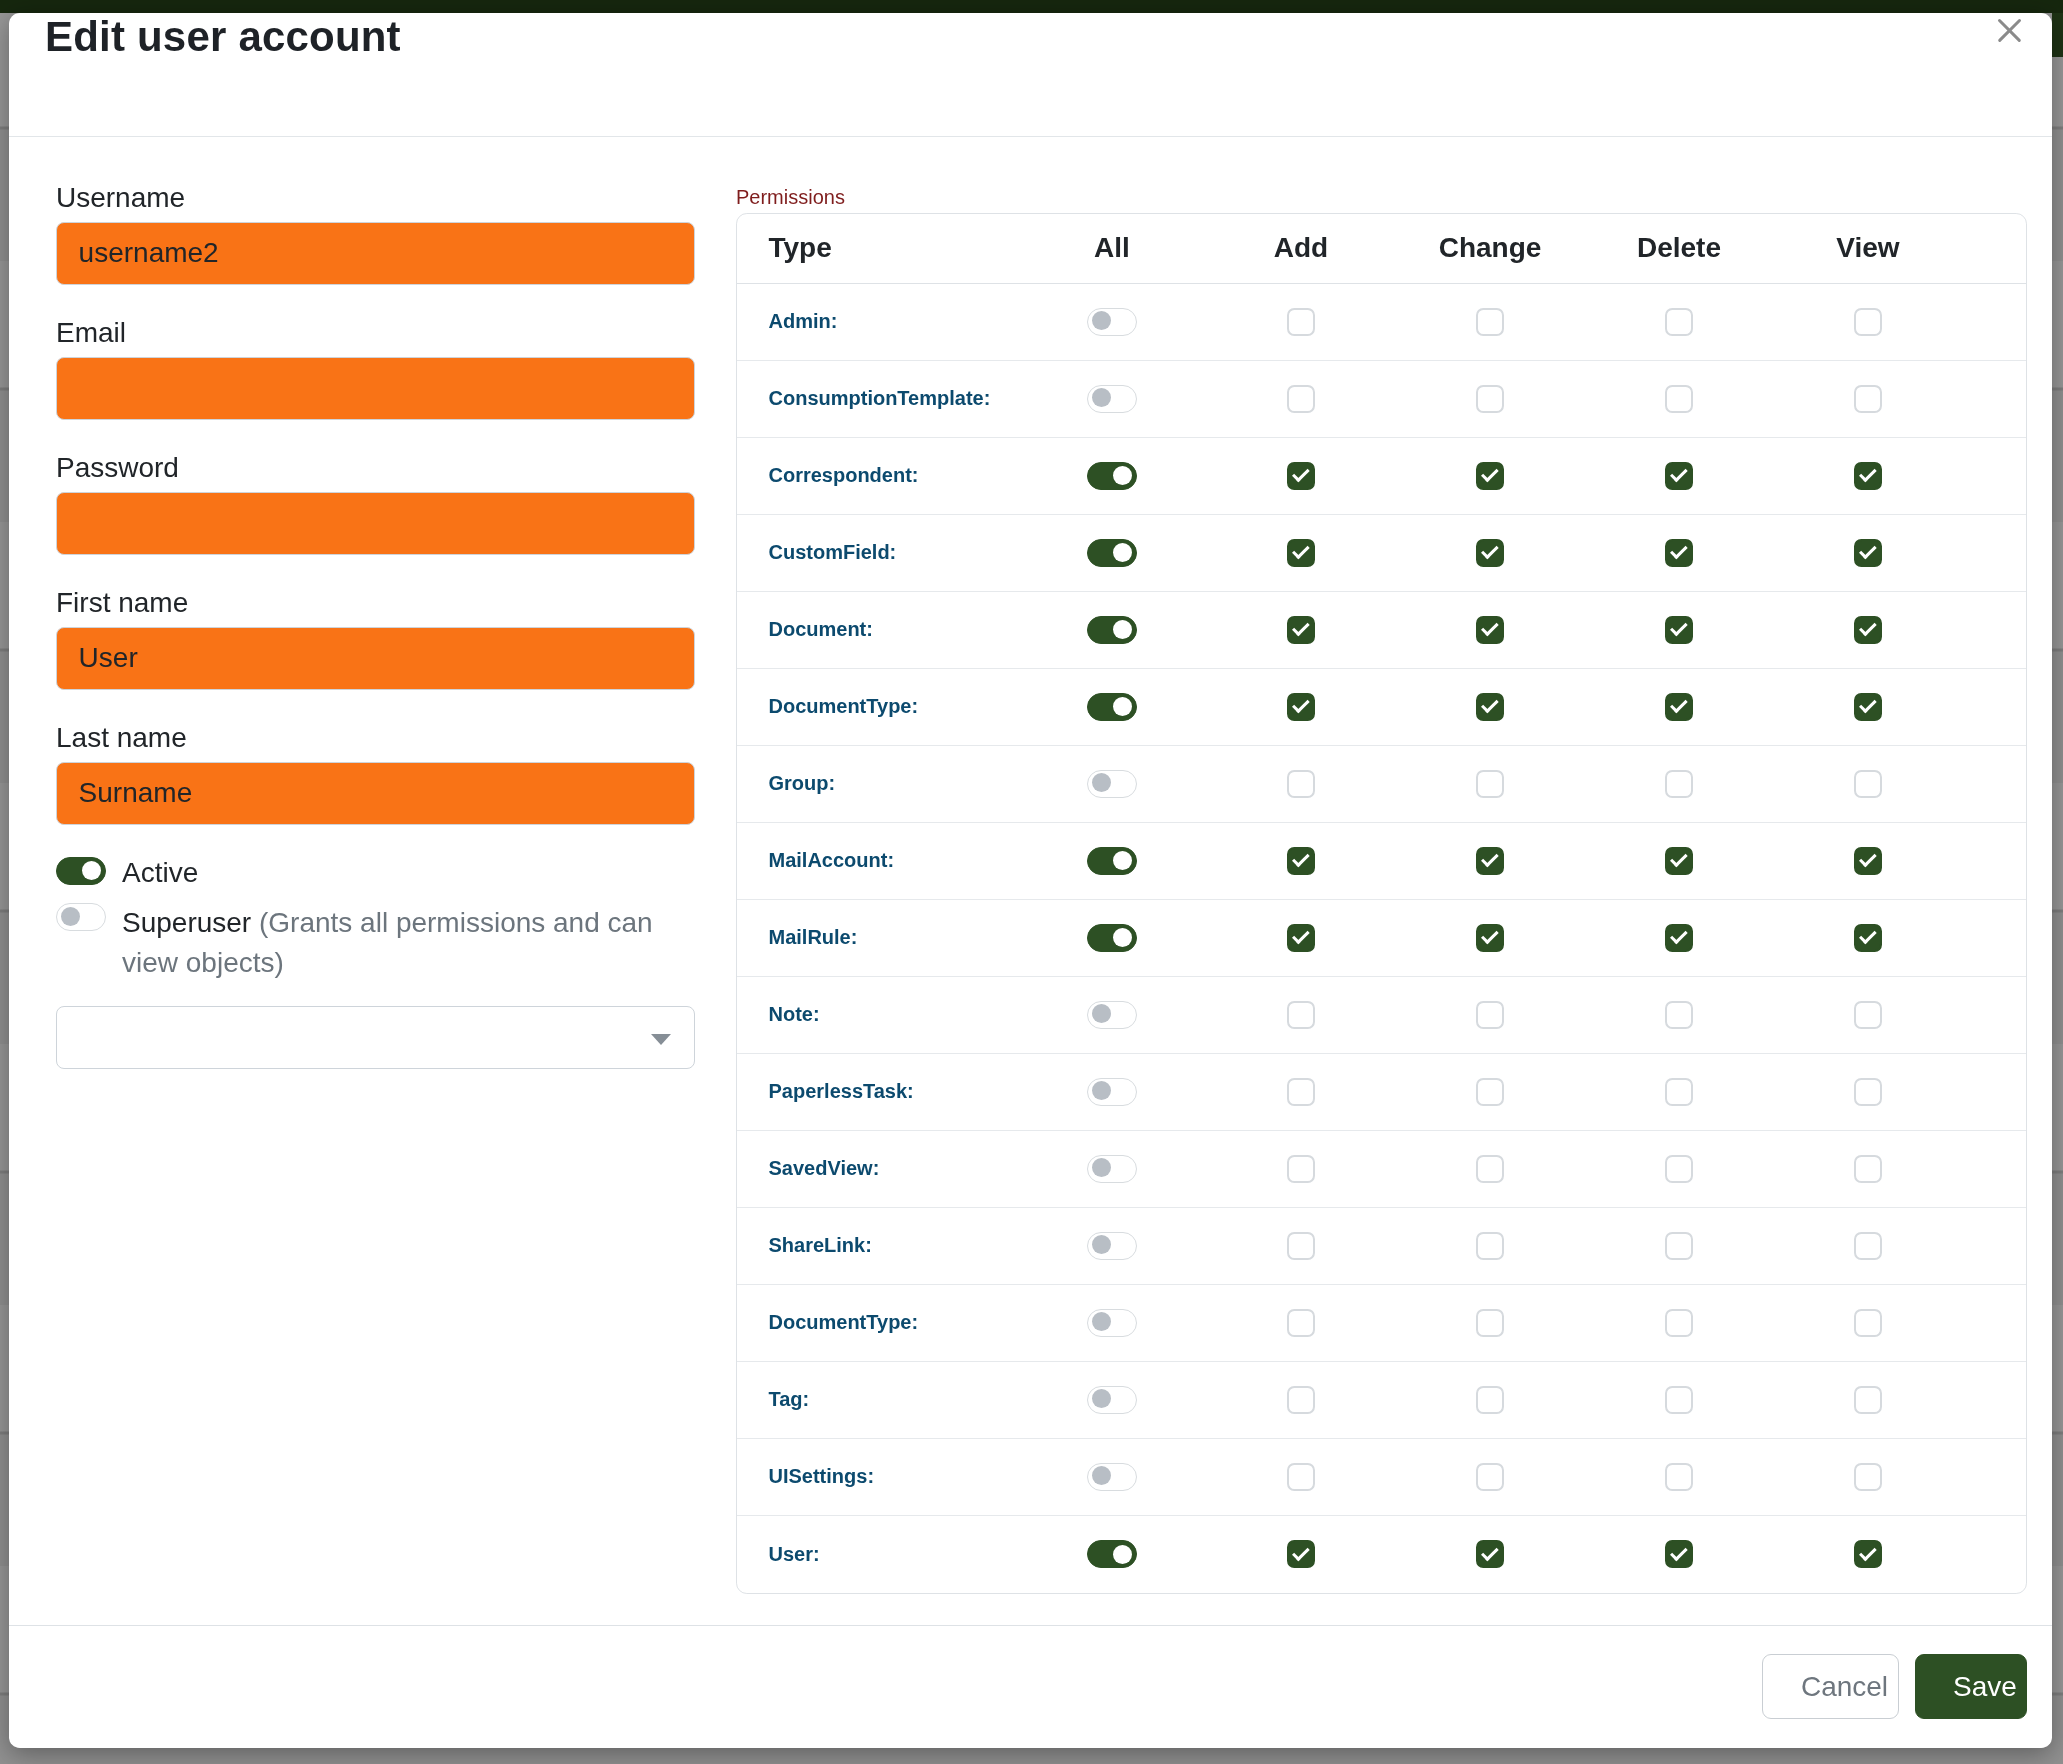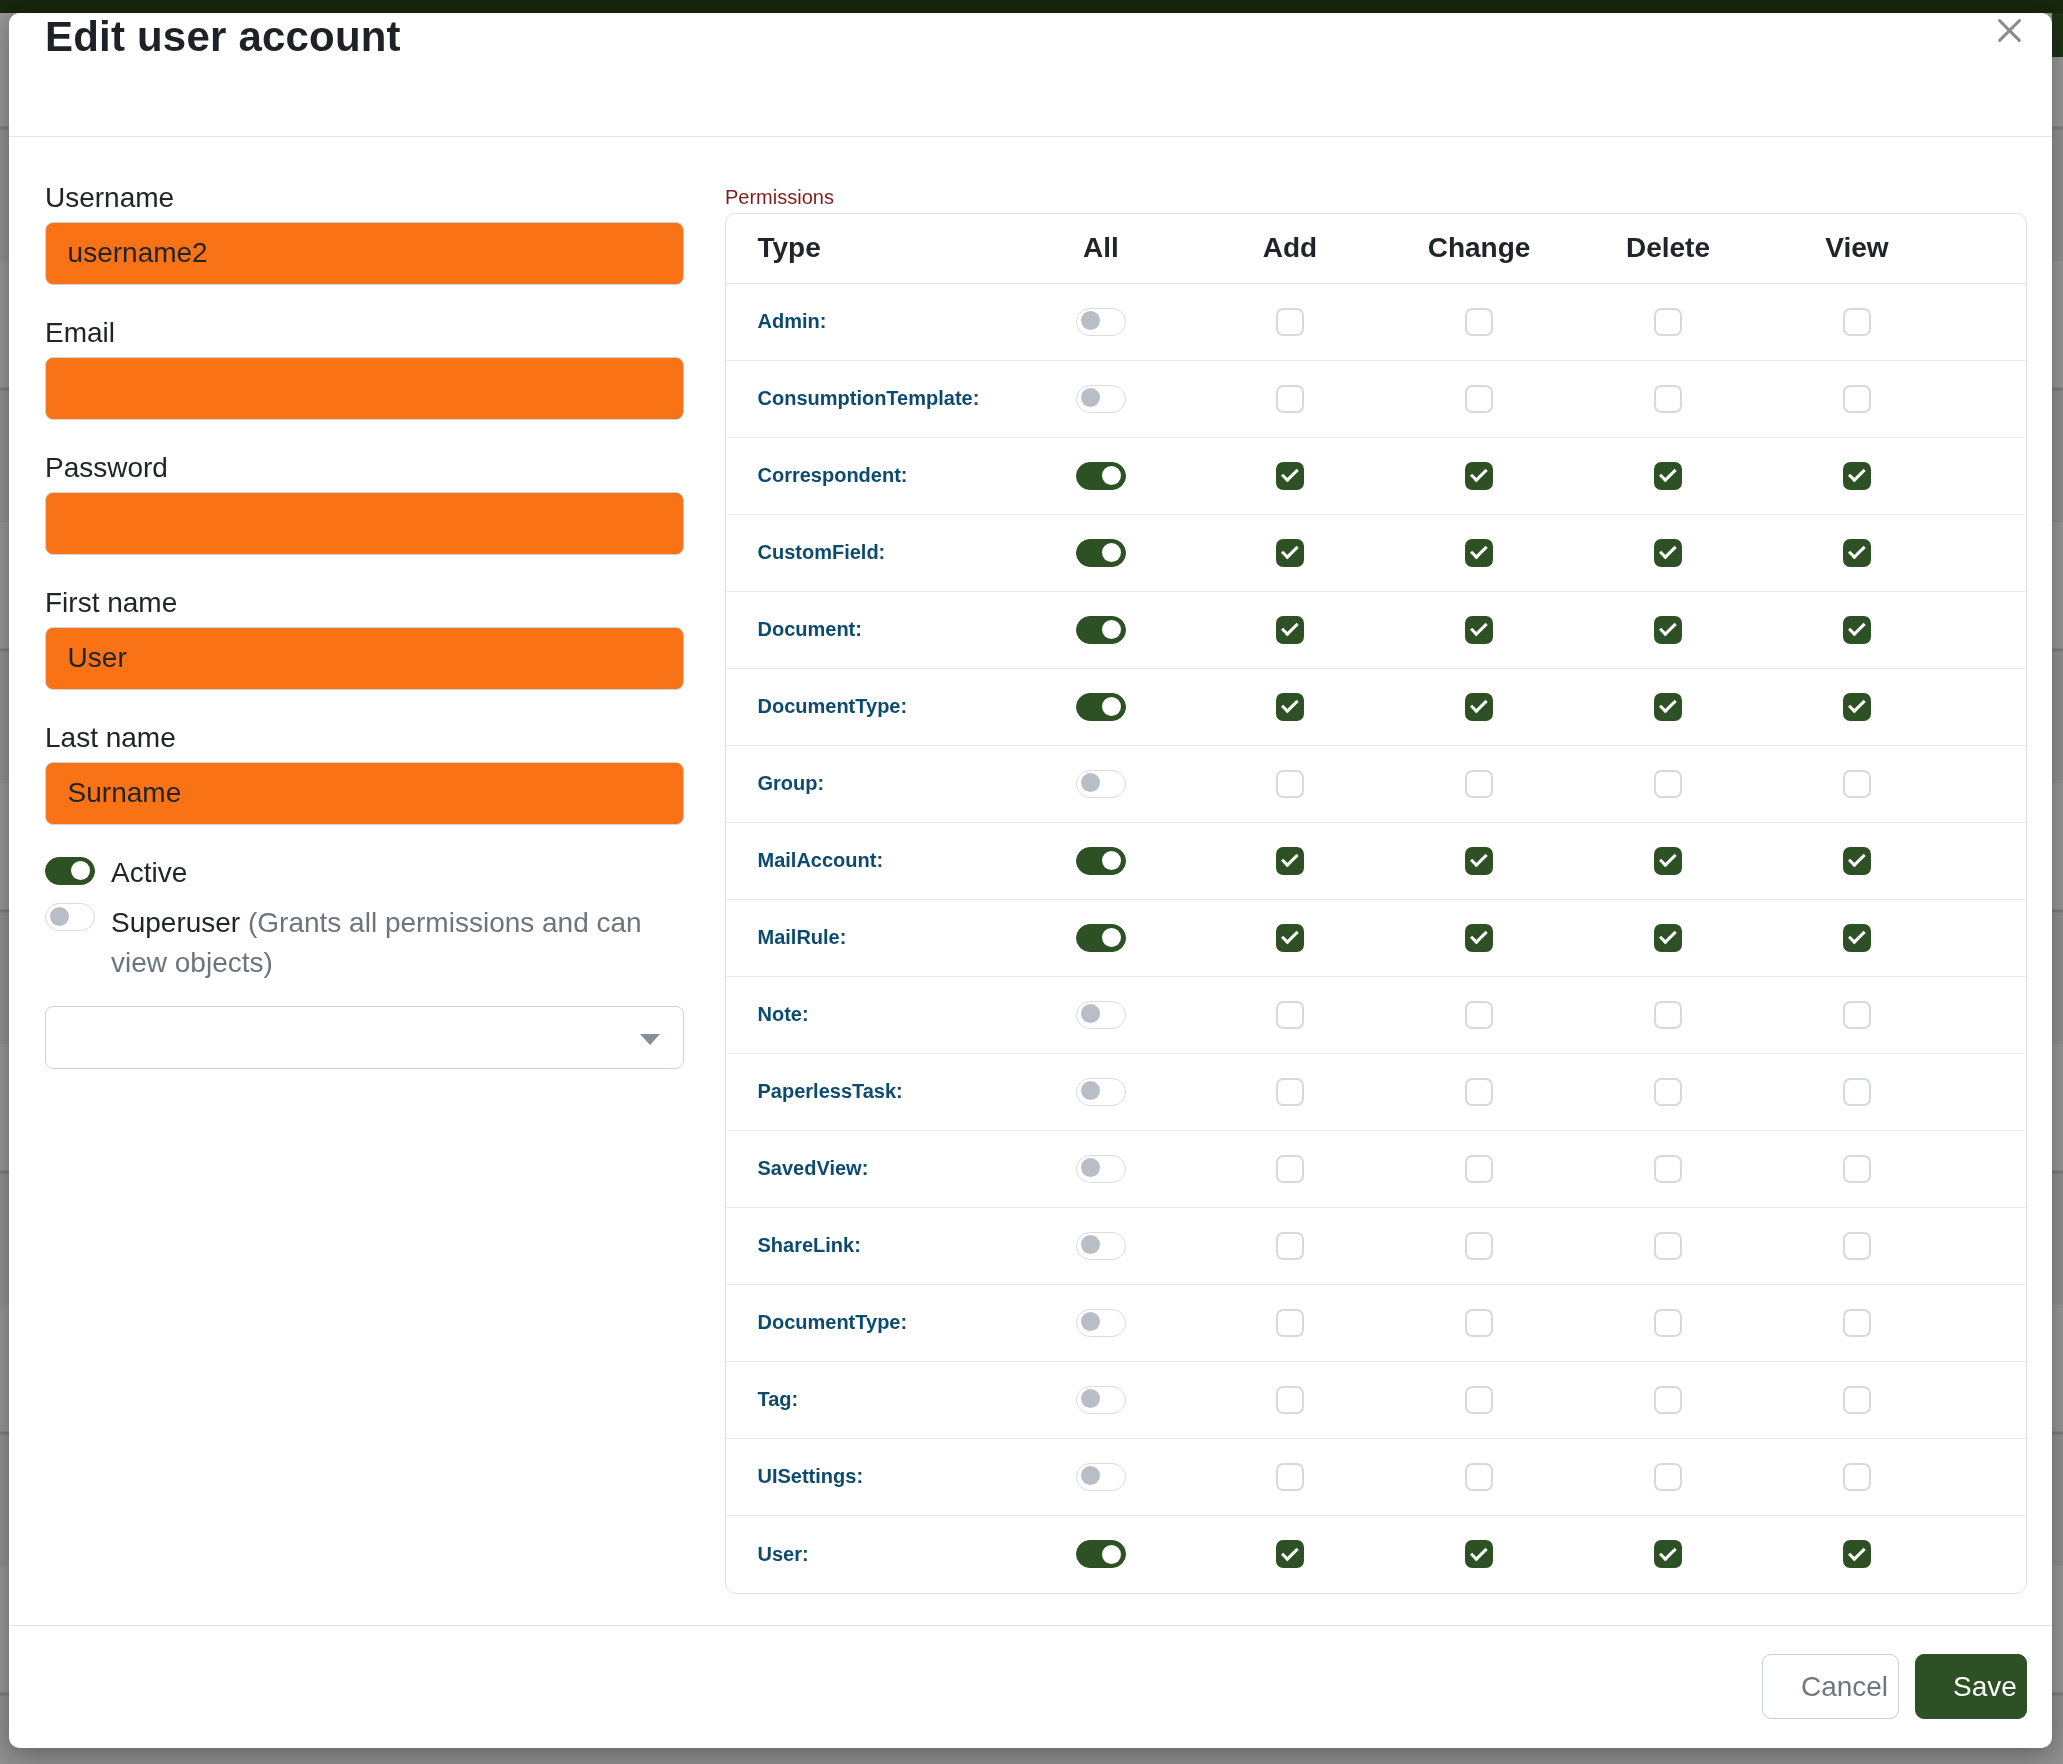--- a/index.html
+++ b/index.html
@@ -36,21 +36,21 @@
   }
   .close-btn .bar { position: absolute; left: 2.7px; top: 16px; width: 31px; height: 2.7px; background: #8b8b8b; border-radius: 1.8px; }
   .close-btn .bar.a { transform: rotate(45deg); }
   .close-btn .bar.b { transform: rotate(-45deg); }
 
   
   .dialog-body {
     position: absolute; top: 126px; bottom: 123px; left: 0; right: 0;
     padding: 43px 25px 0 36px; display: flex;
   }
-  .left-col { width: 639px; flex: none; }
+  .left-col { width: 639px; flex: none; margin-left: 11px; }
   .right-col { flex: 1; margin-left: 41px; }
 
   .field { margin-bottom: 32px; }
   .field-label { display: block; font-size: 28px; line-height: 31px; margin-bottom: 9px; color: #212529; }
   .text-input {
     width: 100%; height: 63px; border: 1.8px solid #ced4da; border-radius: 8px;
     font-size: 28px; color: #212529; padding: 0 21.6px;
     font-family: "Liberation Sans", "DejaVu Sans", sans-serif;
     outline: none; background: #f97316;
   }

